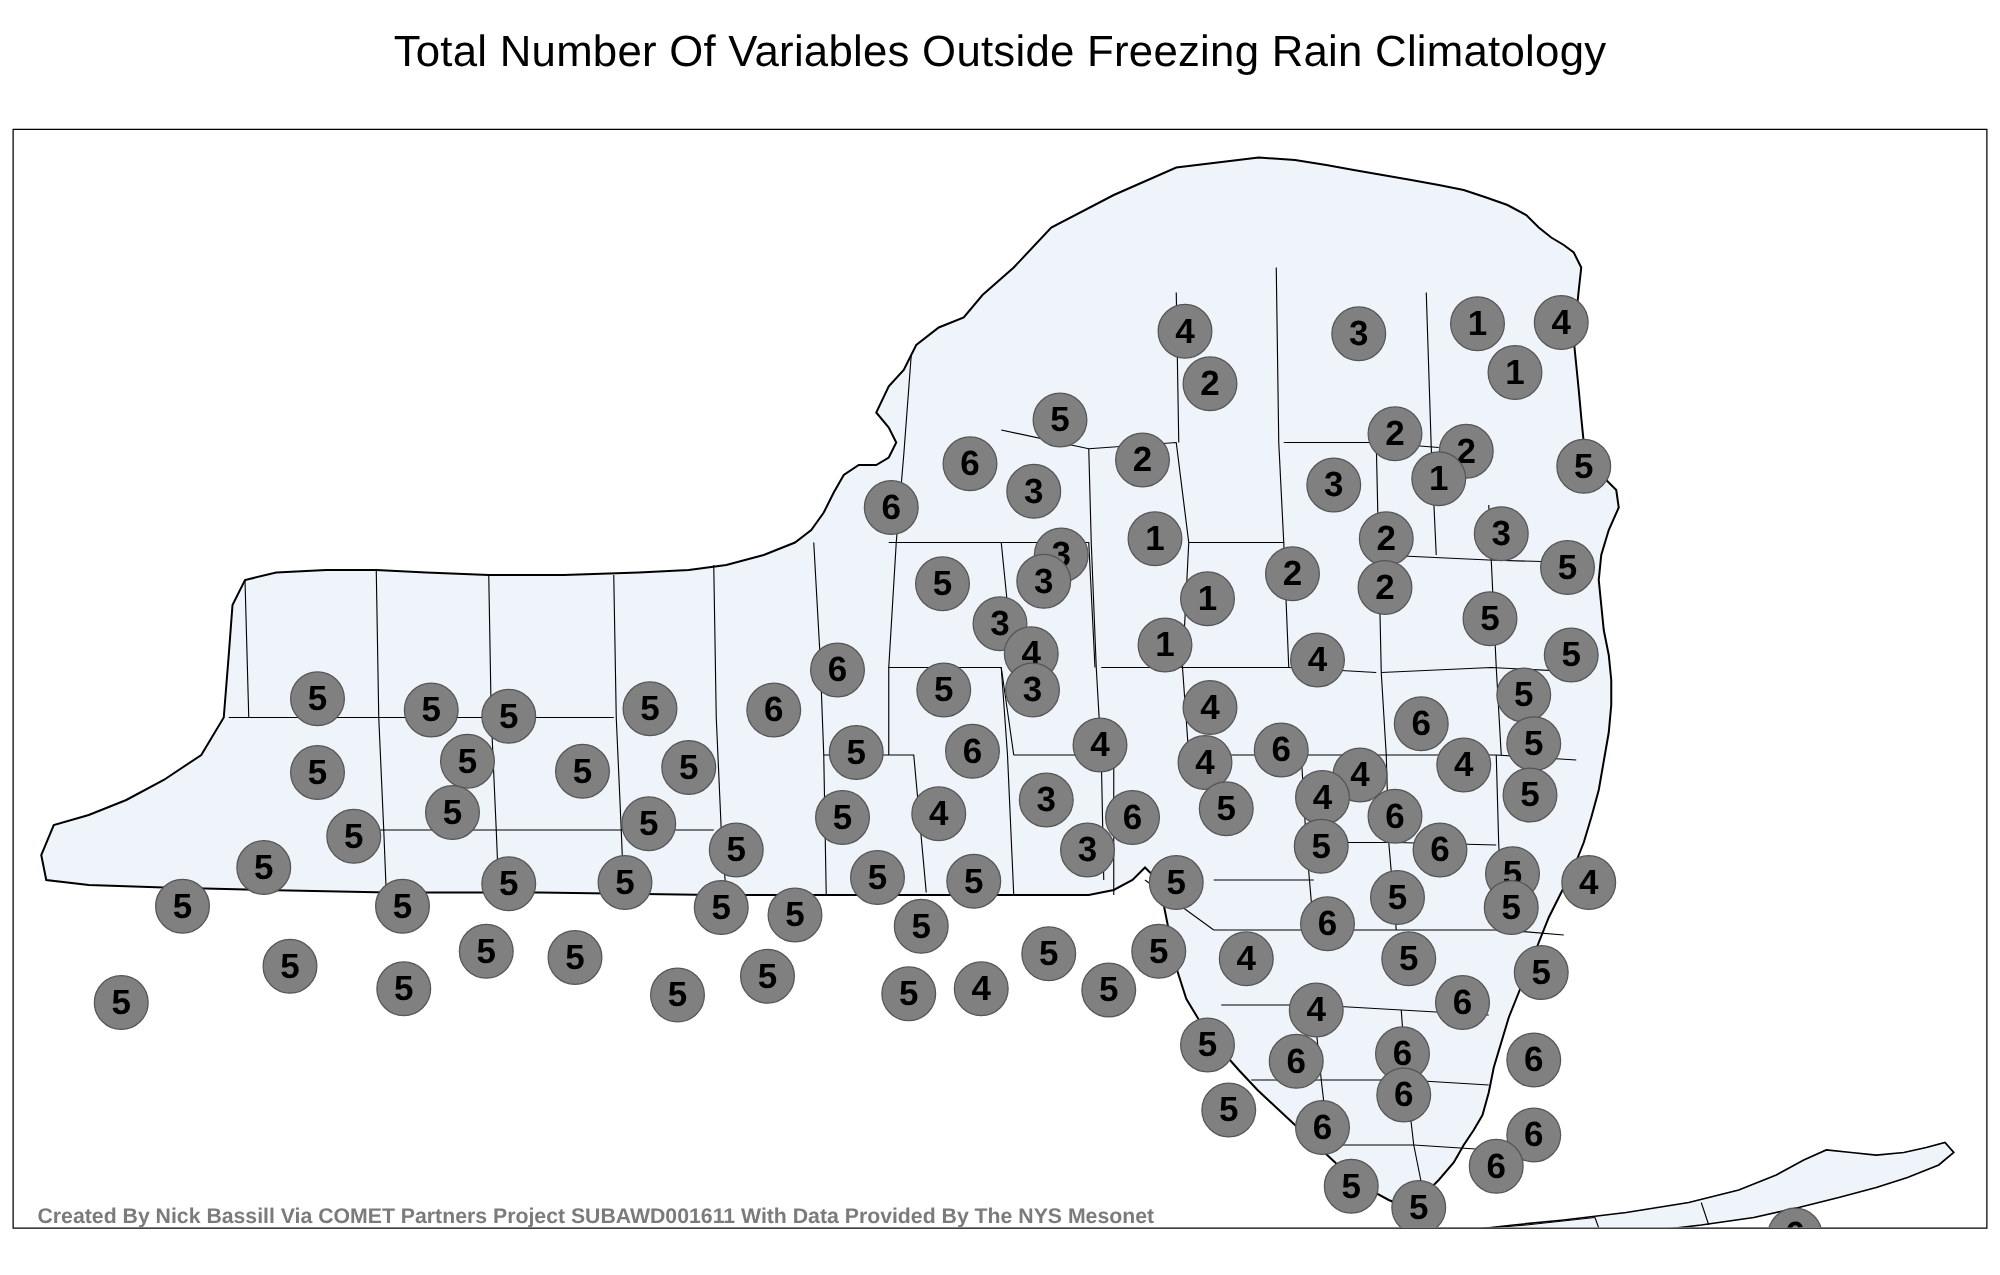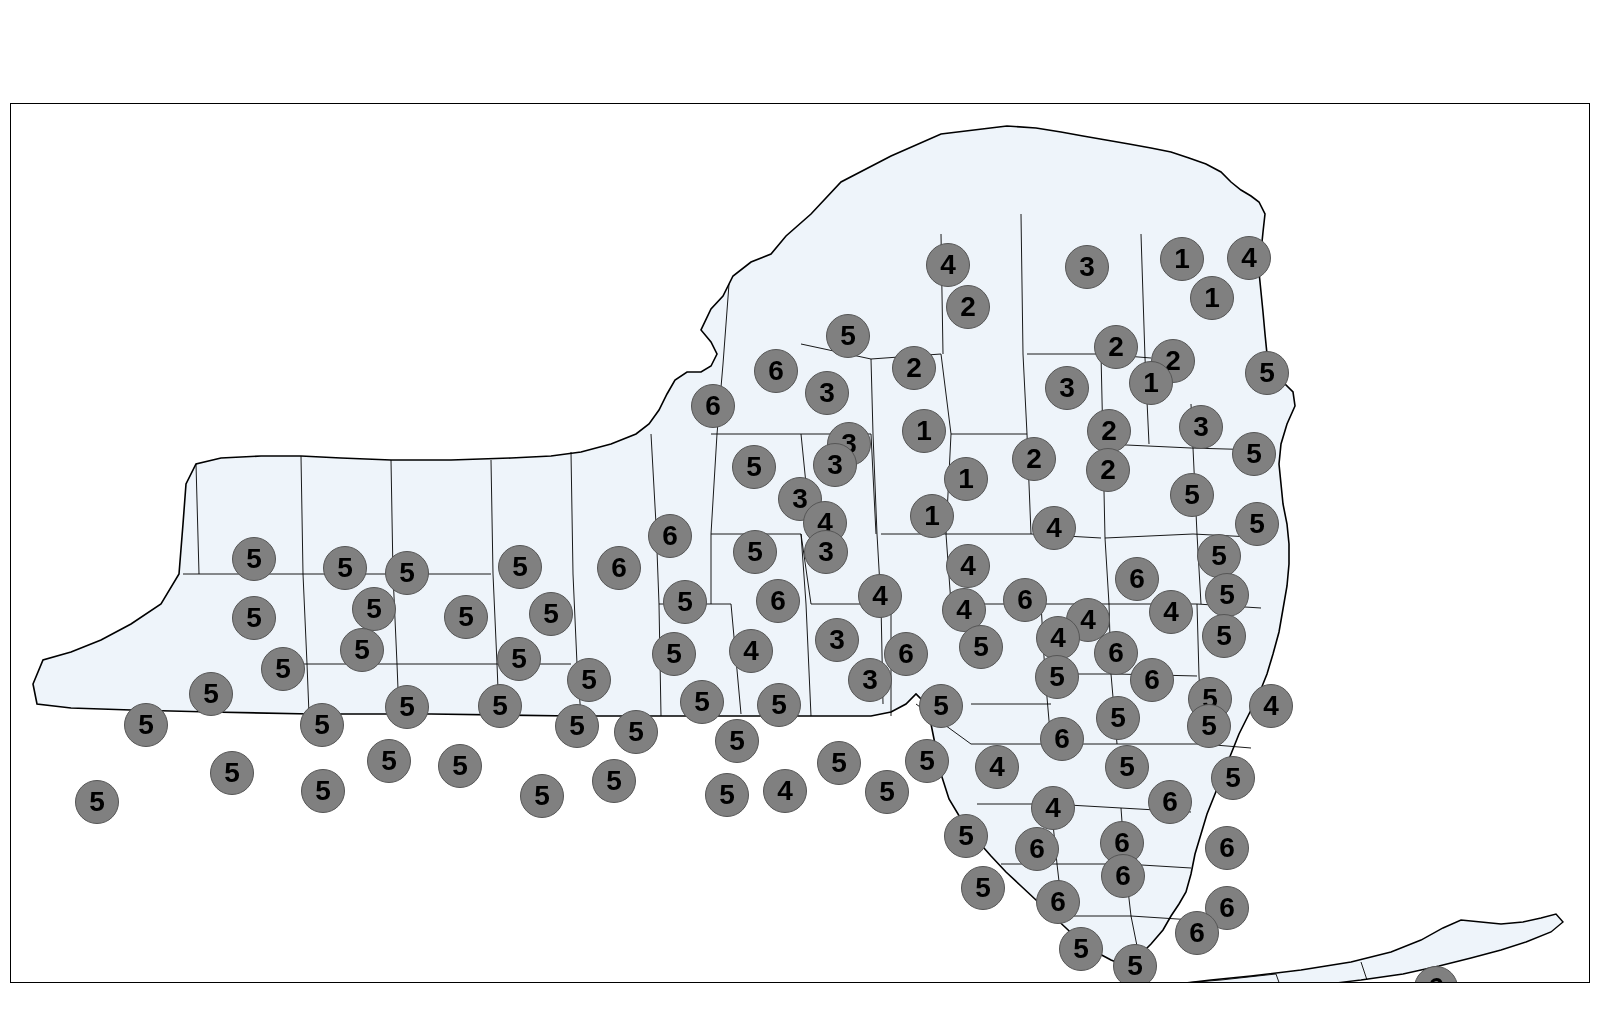--- a/index.html
+++ b/index.html
@@ -89,20 +89,21 @@
     font-weight: bold;
     color: #7b7b7b;
     white-space: pre;
   }
 </style>
 </head>
 <body>
 
 <div id="page">
 
+  <div id="title">Total Number Of Variables Outside Freezing Rain Climatology</div>
 
   <div id="map-frame">
 
     <svg id="map-svg" width="1578" height="878" viewBox="0 0 1578 878">
       <g>
 
         <path d="M 996,22 L 930,30 L 880,52 L 830,78 L 800,110 L 775,132 L 760,150 L 740,158 L 722,172 L 712,192 L 700,205 L 690,226 L 700,238 L 706,250 L 700,262 L 690,268 L 676,268 L 664,276 L 656,290 L 648,306 L 638,320 L 625,330 L 600,340 L 570,348 L 540,352 L 500,354 L 440,356 L 380,356 L 330,354 L 290,352 L 250,352 L 210,354 L 185,360 L 175,380 L 172,420 L 168,470 L 150,500 L 120,520 L 90,536 L 60,548 L 32,556 L 22,580 L 26,600 L 60,604 L 120,606 L 200,608 L 300,610 L 420,610 L 560,612 L 700,612 L 800,612 L 860,612 L 880,608 L 895,600 L 905,590 L 915,600 L 920,620 L 925,645 L 930,670 L 938,695 L 950,715 L 965,735 L 980,752 L 995,768 L 1010,782 L 1025,796 L 1040,810 L 1055,824 L 1070,838 L 1085,848 L 1100,856 L 1115,862 L 1128,852 L 1140,840 L 1152,826 L 1160,812 L 1168,800 L 1175,788 L 1180,770 L 1184,750 L 1190,730 L 1196,710 L 1204,690 L 1212,670 L 1220,650 L 1228,630 L 1238,610 L 1248,590 L 1256,570 L 1262,550 L 1268,528 L 1272,505 L 1276,482 L 1278,460 L 1278,440 L 1276,420 L 1272,400 L 1270,380 L 1268,360 L 1270,340 L 1276,320 L 1284,302 L 1282,288 L 1272,278 L 1262,268 L 1256,250 L 1254,230 L 1252,208 L 1250,188 L 1248,168 L 1250,148 L 1252,128 L 1254,110 L 1248,98 L 1240,92 L 1230,86 L 1220,78 L 1210,68 L 1195,60 L 1178,54 L 1160,48 L 1140,44 L 1118,40 L 1095,36 L 1072,32 L 1050,28 L 1025,24 L 996,22 Z" fill="#eef4fa" stroke="#000000" stroke-width="1.6"></path>
 
         <path d="M 1142,884 L 1165,880 L 1200,876 L 1240,872 L 1290,866 L 1340,858 L 1380,848 L 1410,836 L 1432,824 L 1450,816 L 1470,818 L 1490,820 L 1512,818 L 1530,814 L 1545,810 L 1552,818 L 1540,828 L 1515,838 L 1490,846 L 1460,854 L 1428,862 L 1392,870 L 1350,876 L 1300,882 L 1250,886 L 1205,888 L 1170,890 L 1148,892 Z" fill="#eef4fa" stroke="#000000" stroke-width="1.4"></path>
         <path d="M 1100,940 L 1118,934 L 1134,936 L 1140,948 L 1128,958 L 1108,956 L 1098,948 Z" fill="#eef4fa" stroke="#000000" stroke-width="1.2"></path>
@@ -387,14 +388,15 @@
         <div class="marker-label" style="left: 1070px; top: 845px; color: rgb(0, 0, 0);">5</div>
         <div class="marker" style="left: 1124px; top: 862px; background: rgb(128, 128, 128);"></div>
         <div class="marker-label" style="left: 1124px; top: 862px; color: rgb(0, 0, 0);">5</div>
         <div class="marker" style="left: 1425px; top: 884px; background: rgb(128, 128, 128);"></div>
         <div class="marker-label" style="left: 1425px; top: 884px; color: rgb(0, 0, 0);">6</div>
       </div>
 
 
   </div>
 
+  <div id="credit">Created By Nick Bassill Via COMET Partners Project SUBAWD001611 With Data Provided By The NYS Mesonet</div>
 
 </div>
 
 </body></html>

